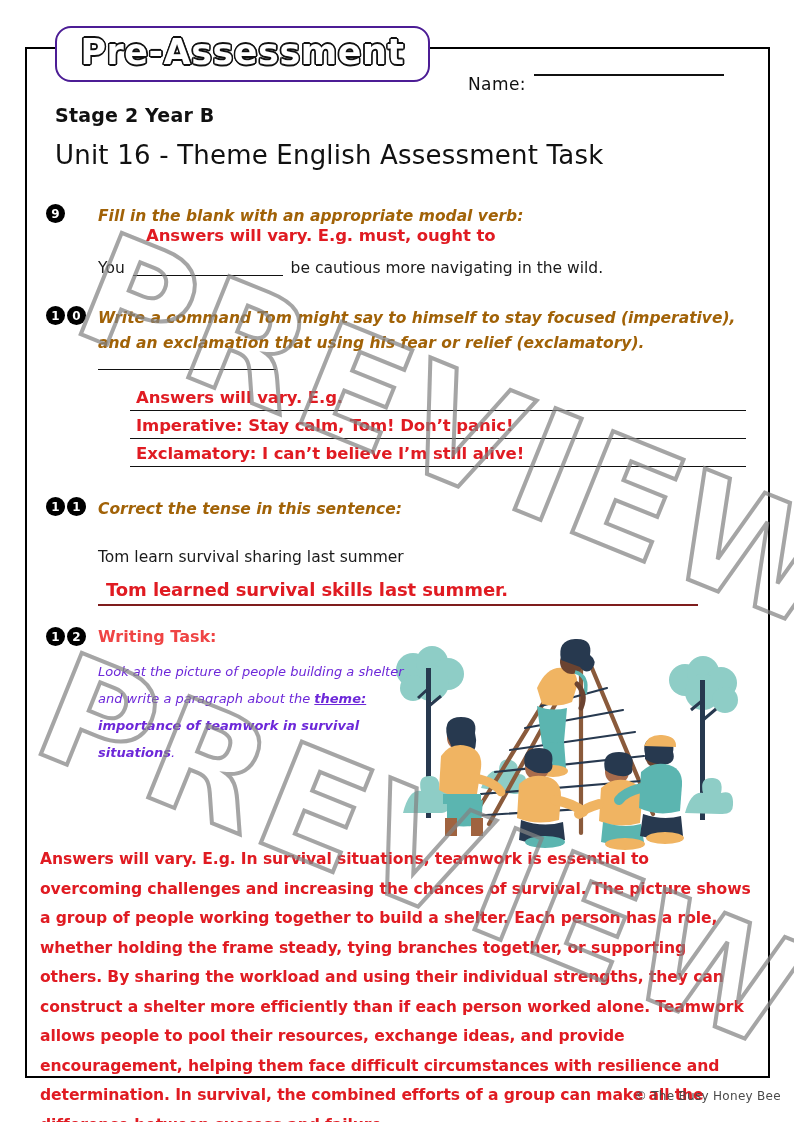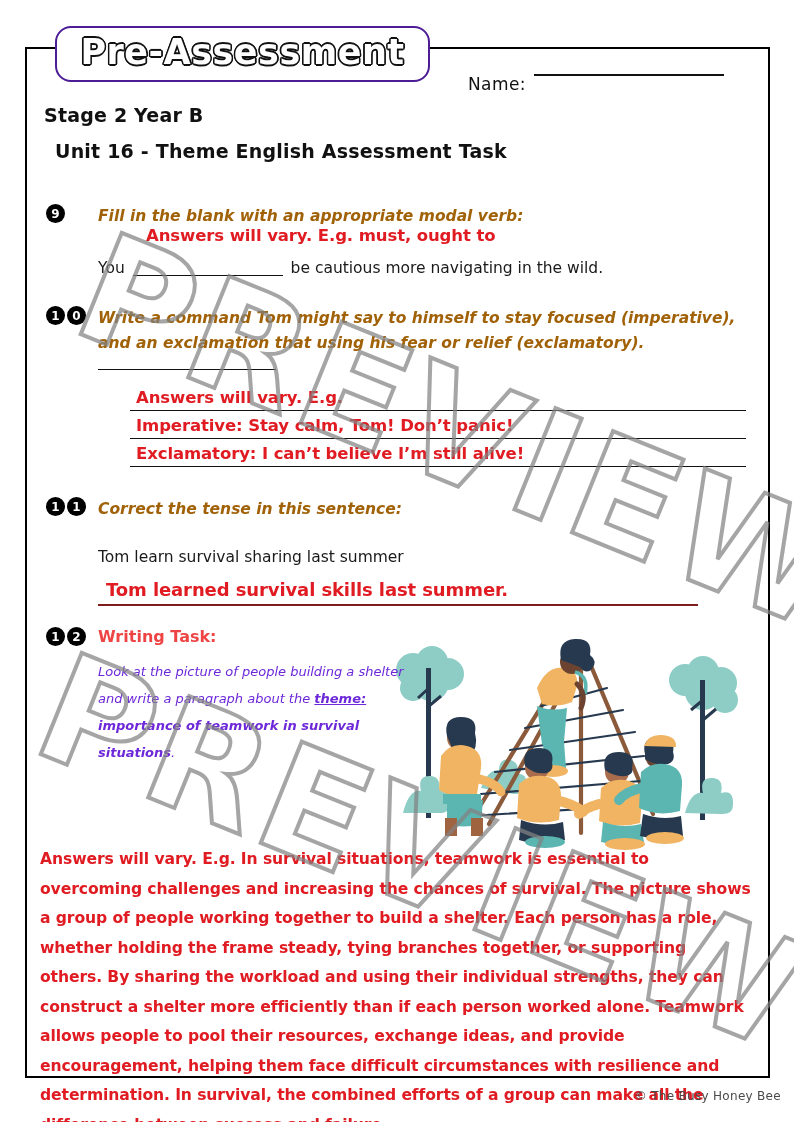--- a/index.html
+++ b/index.html
@@ -76,21 +76,21 @@
     width: 190px;
     height: 0;
     border-bottom: 2px solid #111;
     margin-left: 8px;
     margin-bottom: 4px;
   }
 
   
   #meta-row1 {
     position: absolute;
-    left: 44px;
+    left: 55px;
     top: 104px;
     display: flex;
     align-items: baseline;
     z-index: 6;
     text-align: right;
   }
   #stage-line {
     font-size: 19px;
     font-weight: 700;
     color: #111;
@@ -100,22 +100,22 @@
     margin-left: 58px;
     font-size: 26px;
     font-weight: 700;
     color: #ee1d23;
     letter-spacing: 0.4px;
   }
   #unit-line {
     position: absolute;
     left: 55px;
     top: 140px;
-    font-size: 19px;
-    font-weight: 700;
+    font-size: 26px;
+    font-weight: 400;
     color: #111;
     letter-spacing: 0.2px;
     z-index: 6;
   }
 
   
   .question {
     position: absolute;
     left: 46px;
     width: 700px;

